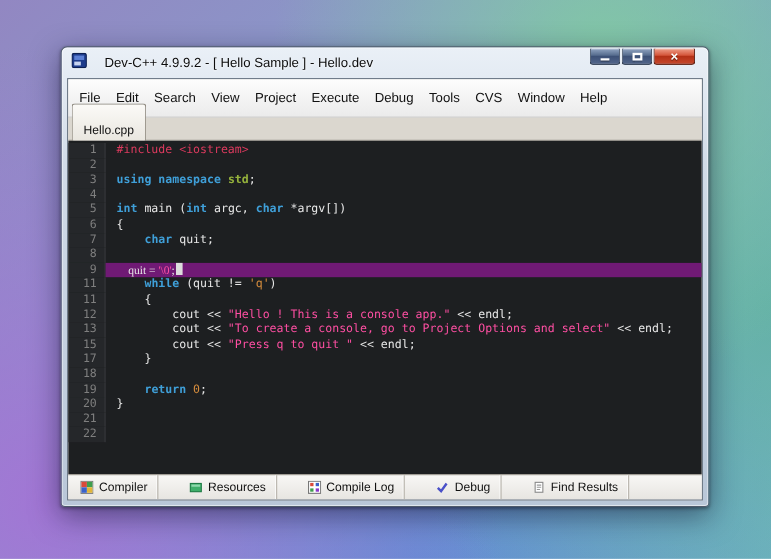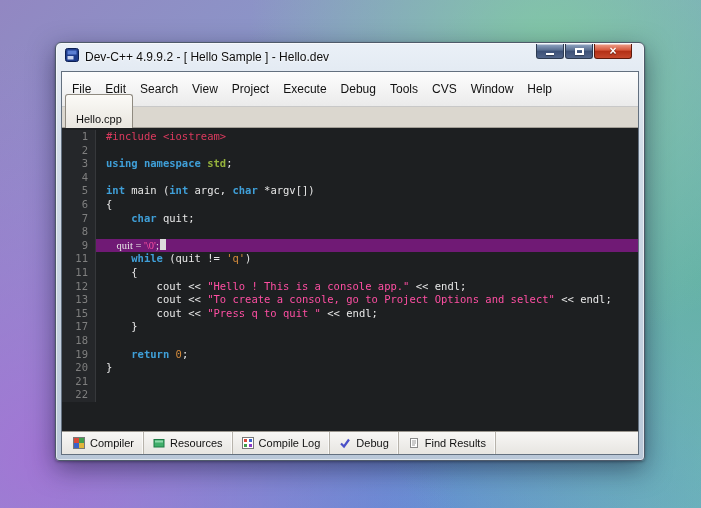--- a/index.html
+++ b/index.html
@@ -18,21 +18,21 @@
   
   .window {
     position: absolute; left: 55px; top: 42px; width: 590px; height: 419px;
     border: 1px solid #4e5a6a;
     border-radius: 6px 6px 4px 4px;
     background: linear-gradient(180deg, #eaf0f7 0%, #d2dce8 25%, #b9c7d8 100%);
     box-shadow: 0 8px 26px rgba(15,15,45,0.5), 0 1px 3px rgba(0,0,0,0.35),
                 inset 0 0 0 1px rgba(255,255,255,0.55);
   }
   .titlebar {
-    height: 28px; display: flex; align-items: center; gap: 6px; padding: 0 9px;
+    height: 28px; display: flex; align-items: center; gap: 16px; padding: 0 9px;
   }
   .titlebar .title {
     font-size: 12px; color: #0d0d0d; white-space: nowrap;
     text-shadow: 0 1px 2px rgba(255,255,255,0.85);
   }
   .win-buttons { position: absolute; top: 1px; right: 12px; display: flex; gap: 1px; }
   .win-btn {
     height: 15px; border: 1px solid #2c3a50; border-top: none;
     border-radius: 0 0 3px 3px;
     display: flex; align-items: center; justify-content: center;
@@ -99,20 +99,21 @@
   .caret {
     display: inline-block; width: 6px; height: 11px; background: #dcdcdc;
     vertical-align: -1px; margin-left: 1px;
   }
 
   
   .bottom-tabs {
     flex: none; height: 23px; display: flex; align-items: stretch; padding-left: 2px;
     background: linear-gradient(#f8f7f5, #e7e5e1);
     border-top: 1px solid #9a968e;
+    gap: 19px;
   }
   .btab {
     display: flex; align-items: center; gap: 5px; padding: 0 9px;
     font-size: 11px; color: #111; border-right: 1px solid #b7b3ab;
     box-shadow: inset -1px 0 0 rgba(255,255,255,0.7);
   }
   .bicon { display: inline-flex; width: 12px; height: 12px; }
 </style>
 </head>
 <body>

